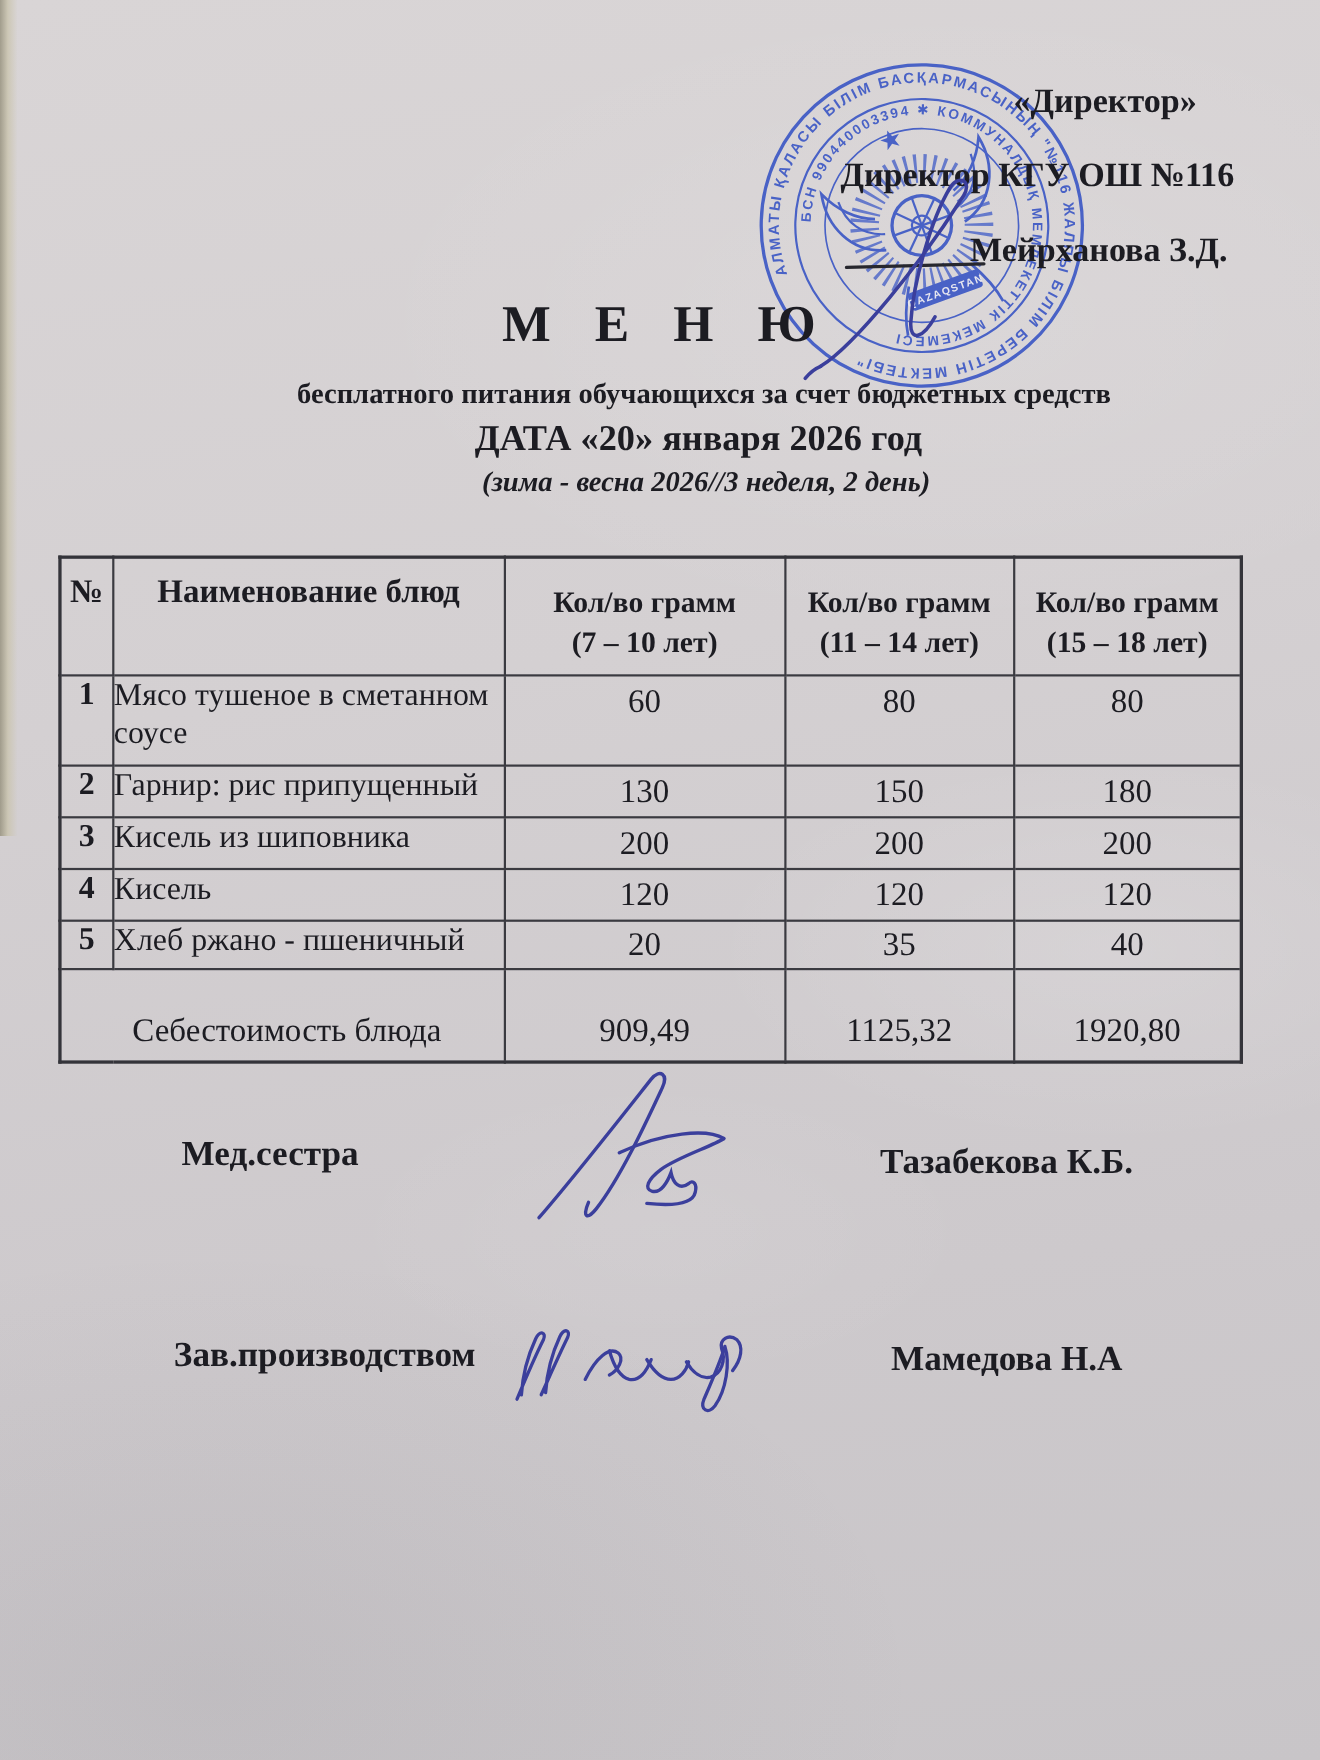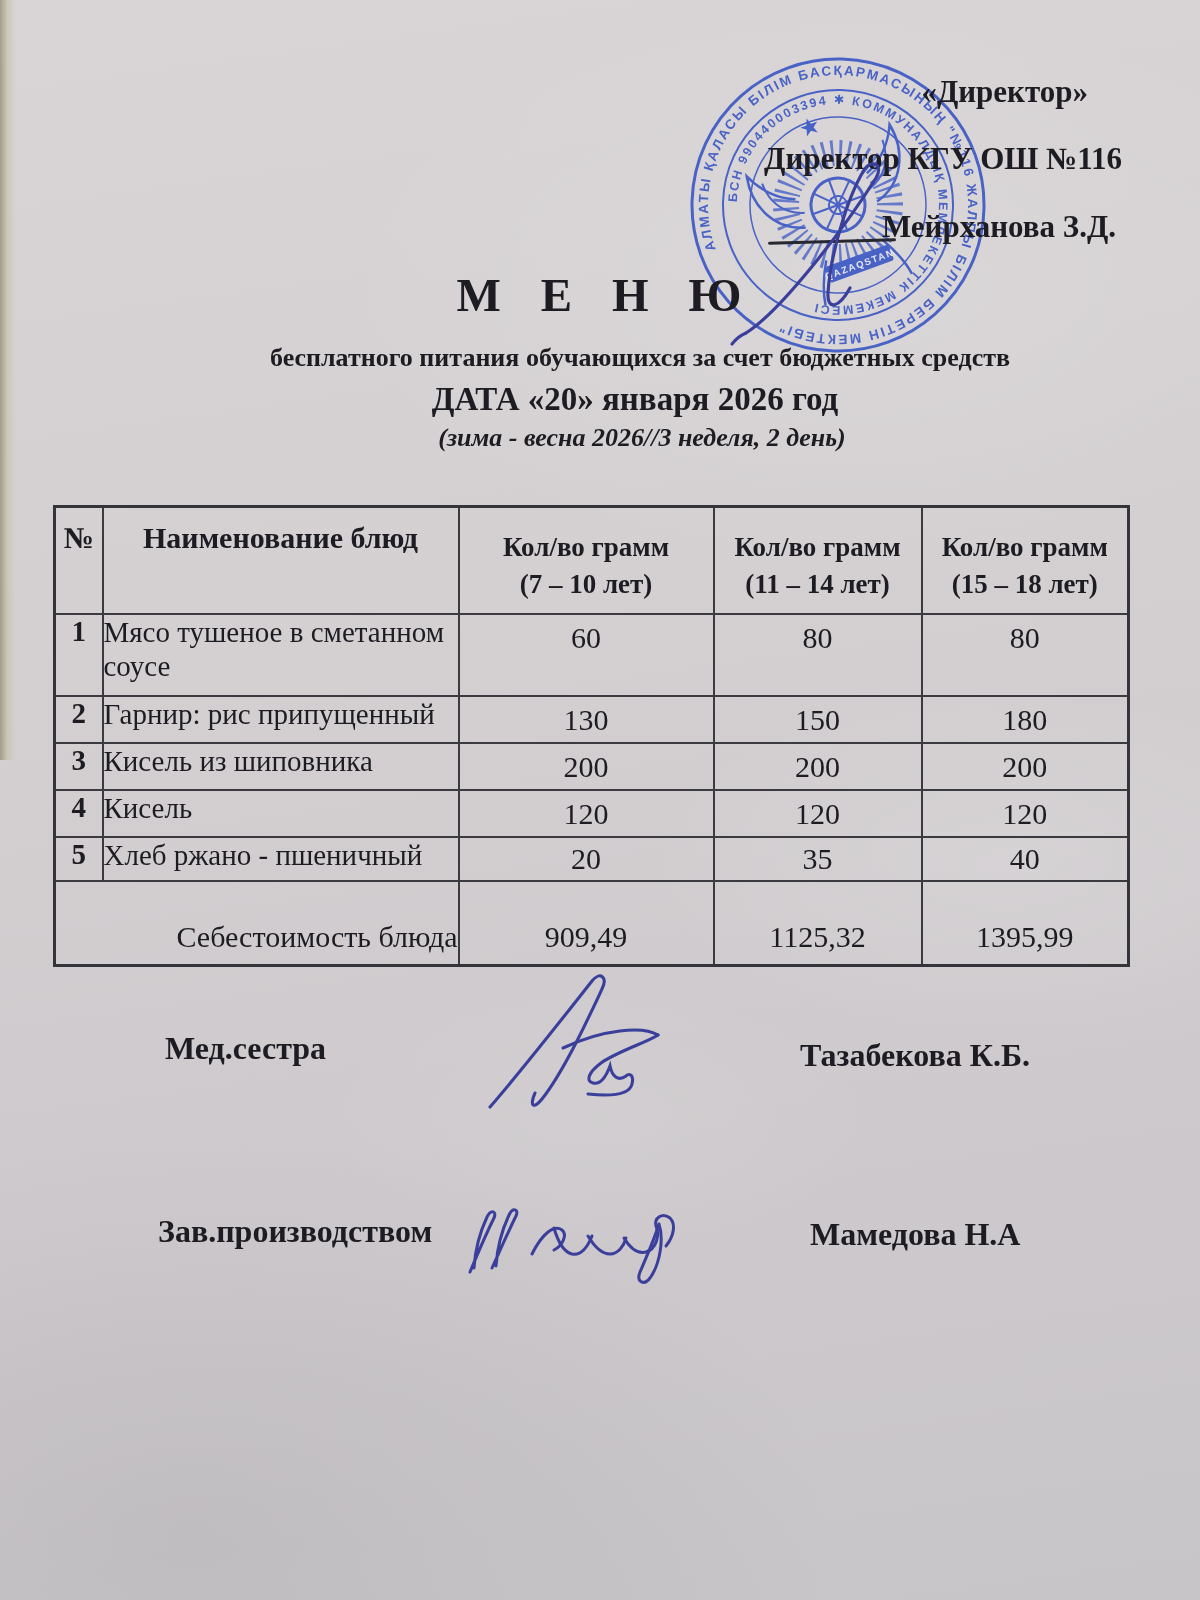--- a/index.html
+++ b/index.html
@@ -47,21 +47,21 @@
   table.menu th,table.menu td{border:2px solid #3a3a40;padding:0;}
   table.menu{border:3px solid #34343a;}
   tr.hrow th{height:84px;vertical-align:top;font-size:27px;font-weight:bold;text-align:center;line-height:37px;padding-top:21px;}
   tr.hrow th.c-num,tr.hrow th.c-name{font-size:30px;padding-top:11px;}
   td.num{font-weight:bold;font-size:29px;text-align:center;vertical-align:top;padding-top:5px;}
   td.dish{font-size:29px;text-align:left;vertical-align:top;padding:5px 4px 0 12px;line-height:1.18;}
   td.qty{font-size:30px;text-align:center;vertical-align:middle;font-family:Liberation Serif, serif;}
   tr.r1 td{height:74px;} tr.r1 td.qty{vertical-align:top;padding-top:6px;}
   tr.r2 td{height:45px;} tr.r3 td{height:45px;} tr.r4 td{height:45px;} tr.r5 td{height:42px;}
   tr.cost td{height:72px;vertical-align:bottom;font-size:30px;padding-bottom:10px;}
-  tr.cost td.lbl{text-align:right;padding-left:8px;}
+  tr.cost td.lbl{text-align:center;padding-left:8px;}
   tr.cost td.qty{text-align:center;}
   
   .sig-role,.sig-name{position:absolute;font-size:32px;font-weight:bold;white-space:nowrap;z-index:3;}
   .role1{left:165px;top:1030px;} .name1{left:800px;top:1037px;}
   .role2{left:158px;top:1201px;margin-top:12px;} .name2{left:810px;top:1216px;}
   .hand-sig{position:absolute;z-index:4;}
   .sig1{left:468px;top:945px;width:205px;height:170px;}
   .sig2{left:452px;top:1182px;width:245px;height:118px;}
 </style>
 </head>
@@ -183,21 +183,21 @@
       <td class="num">5</td>
       <td class="dish">Хлеб ржано - пшеничный</td>
       <td class="qty">20</td>
       <td class="qty">35</td>
       <td class="qty">40</td>
     </tr>
     <tr class="cost">
       <td class="lbl" colspan="2">Себестоимость блюда</td>
       <td class="qty">909,49</td>
       <td class="qty">1125,32</td>
-      <td class="qty">1395,99</td>
+      <td class="qty">1920,80</td>
     </tr>
   </tbody>
     </table>
 
   <div class="sig-role role1">Мед.сестра</div>
   <svg class="hand-sig sig1" viewBox="0 0 205 170">
     <g fill="none" stroke="#3b3f9c" stroke-width="3.1" stroke-linecap="round">
       <path d="M22 162 C55 124 105 60 124 36 C132 26 140 32 134 44 C120 74 96 126 74 154 C66 164 61 162 67 148"></path>
       <path d="M95 103 C135 84 175 81 190 90"></path>
       <path d="M190 90 C180 97 150 106 133 118 C121 127 117 136 125 138 C133 140 139 129 142 121 C144 131 150 137 158 131 C162 127 166 131 164 139 C162 148 148 152 120 149"></path>

